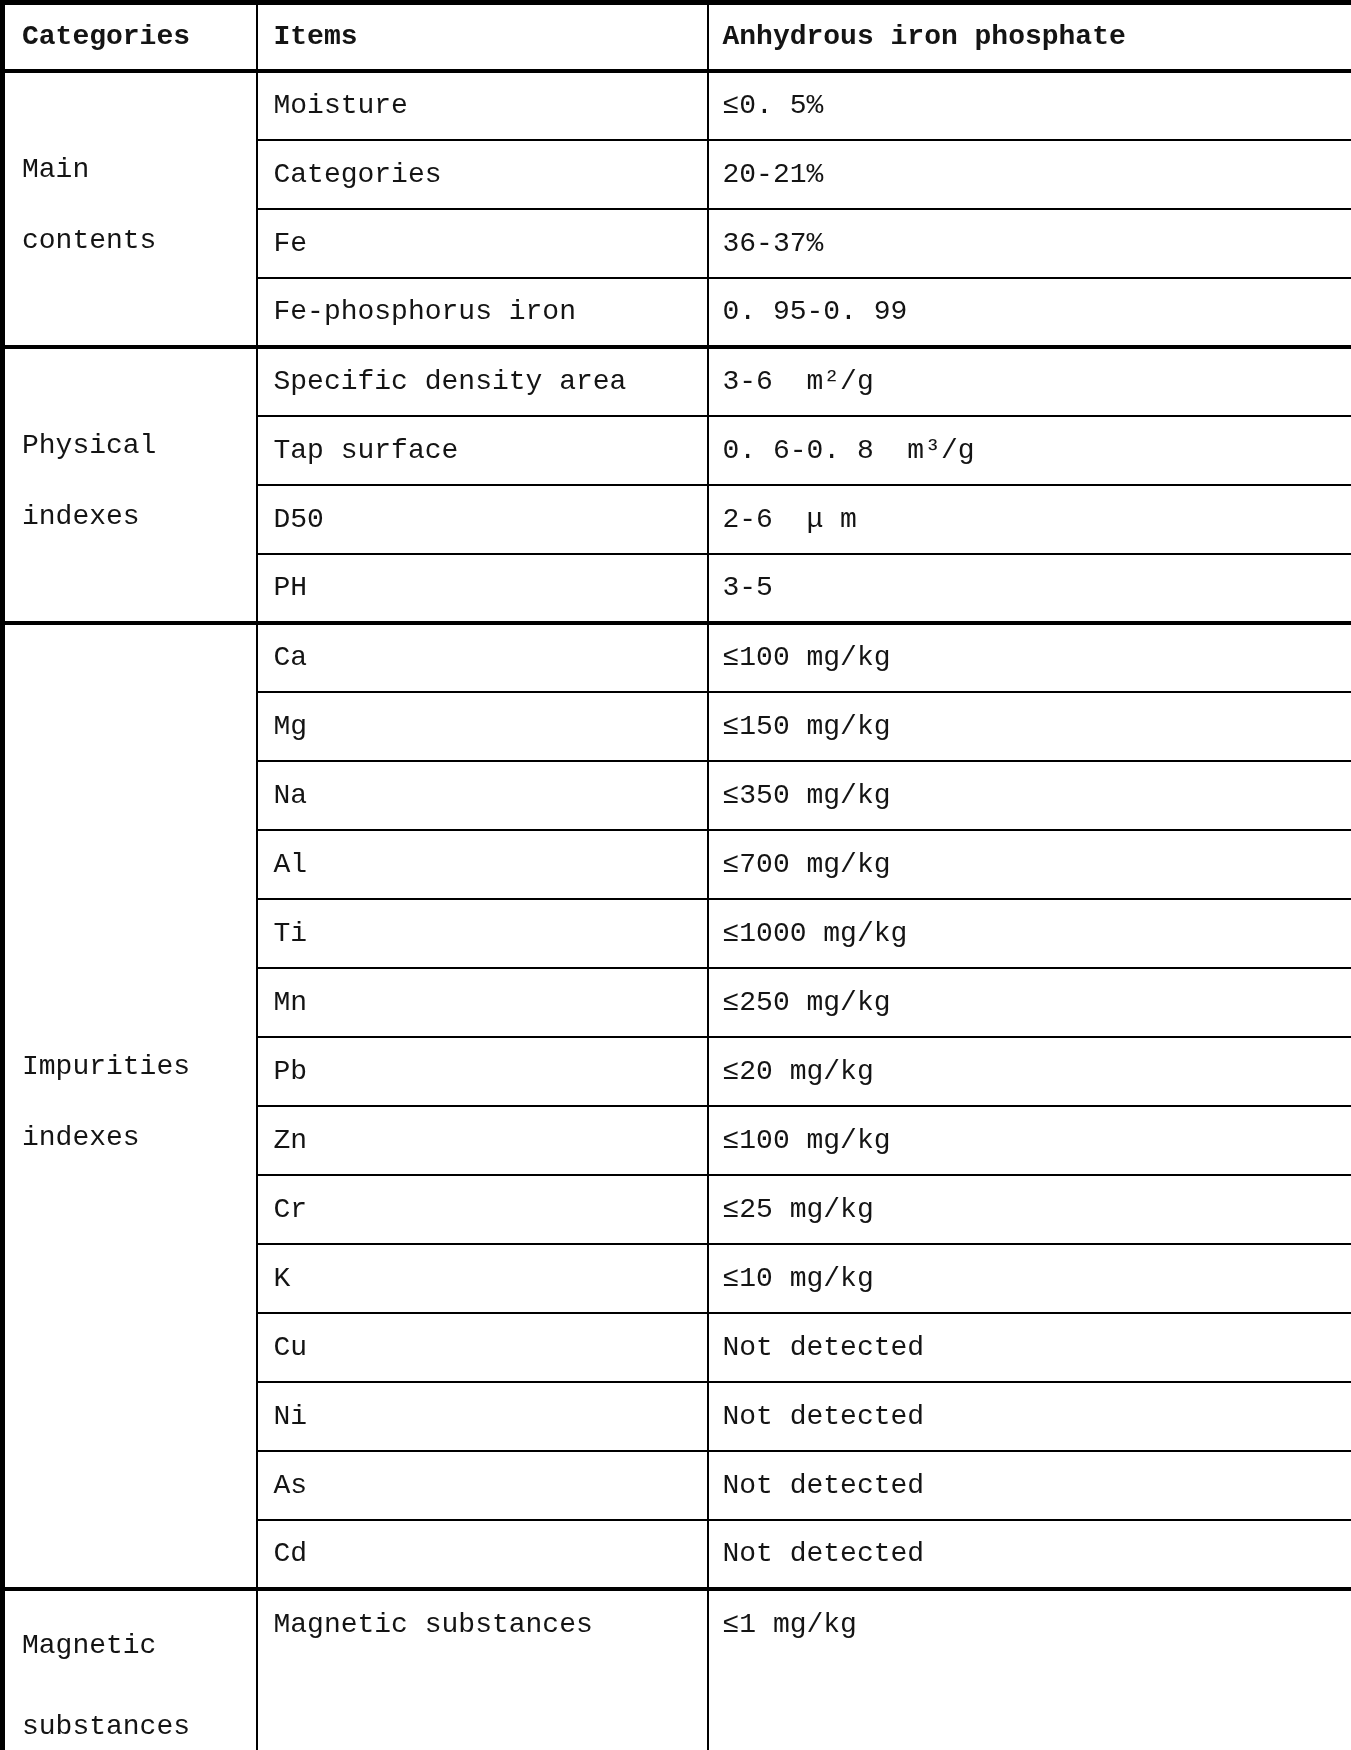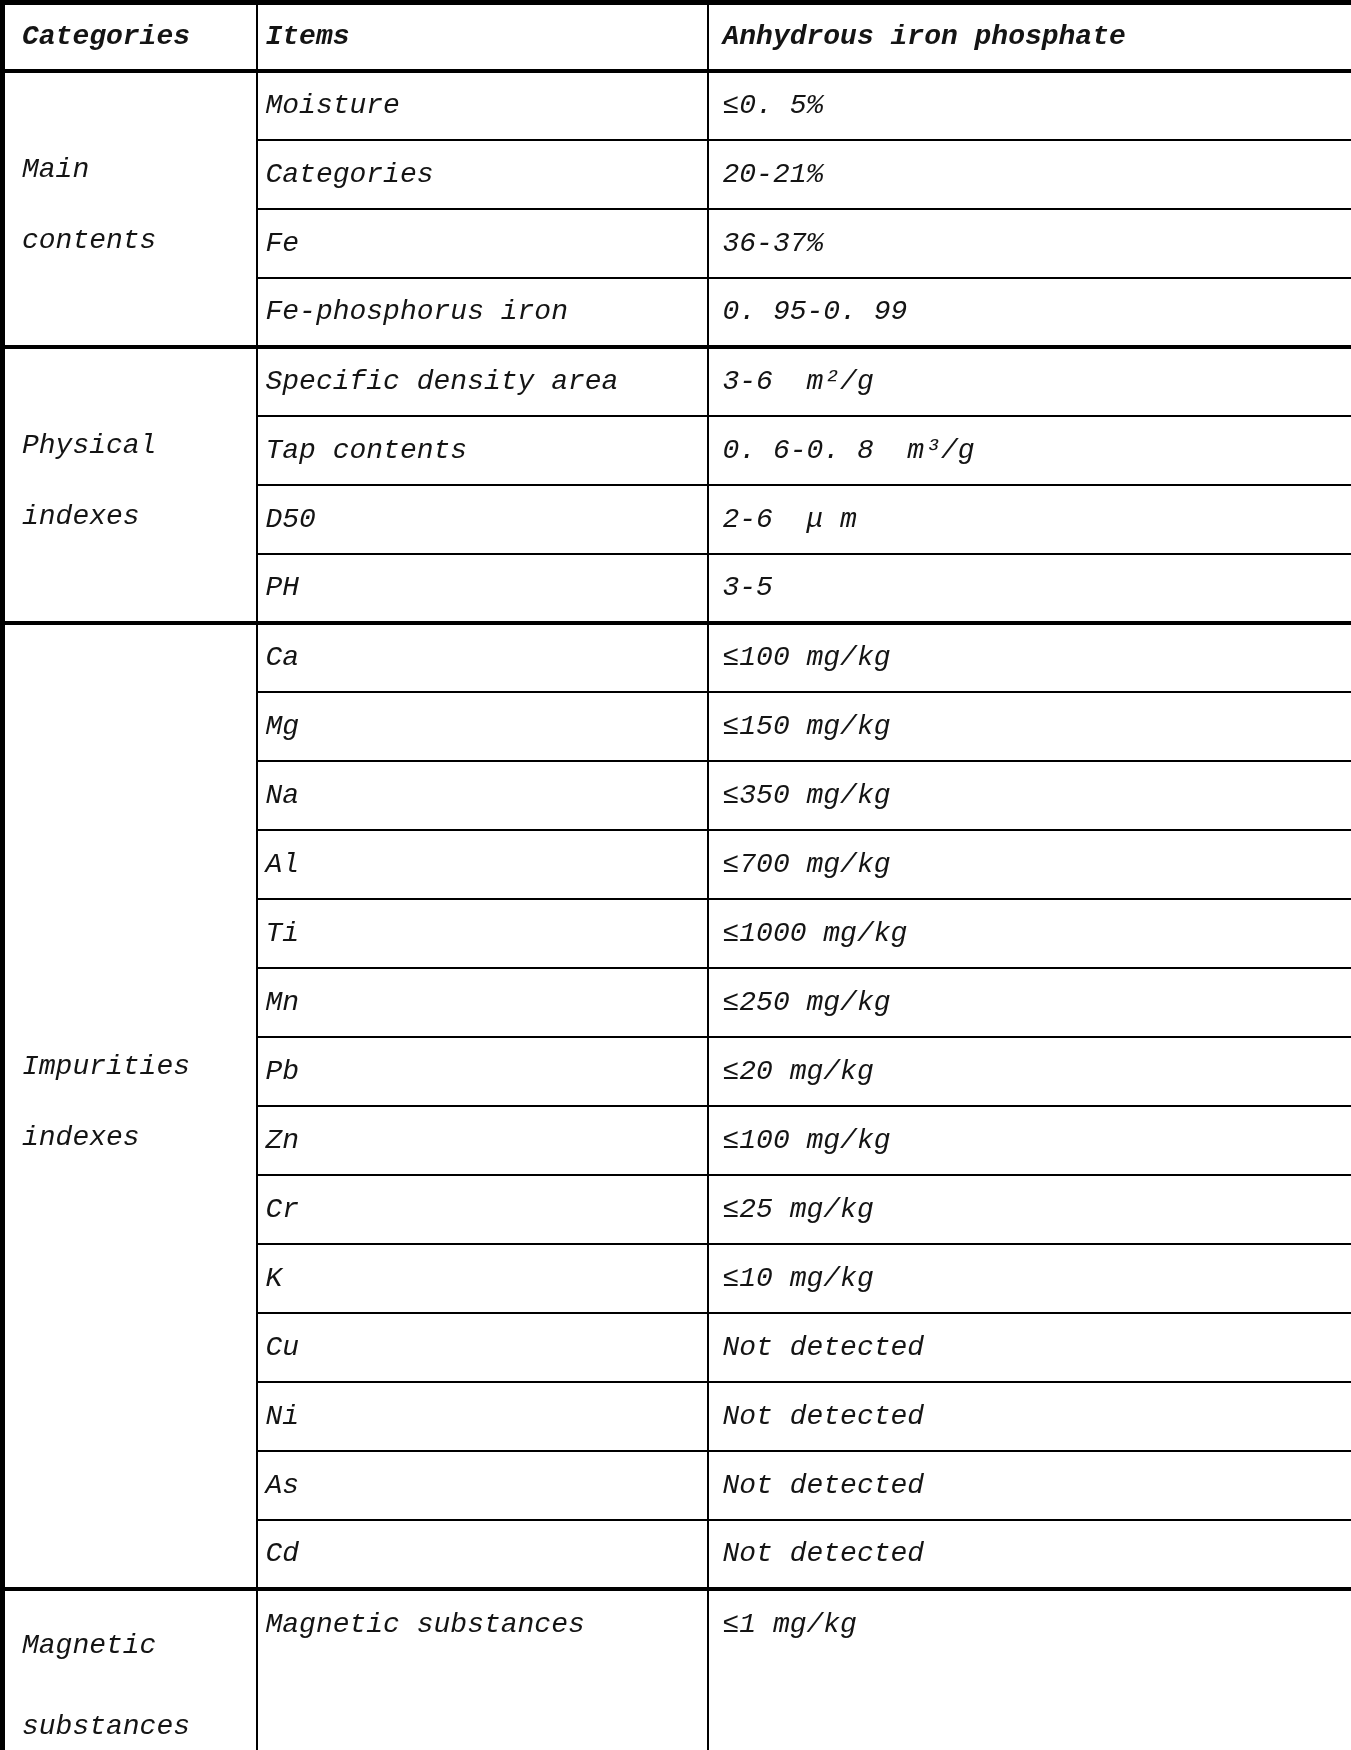--- a/index.html
+++ b/index.html
@@ -5,21 +5,20 @@
   html, body {
     margin: 0;
     padding: 0;
     background: #ffffff;
   }
   .page {
     width: 1351px;
     height: 1750px;
     background: #ffffff;
     box-sizing: border-box;
-    font-style: italic;
   }
   table.spec-table {
     border-collapse: collapse;
     table-layout: fixed;
     width: 1351px;
     border: 5px solid #000000;
     font-family: "Liberation Mono", "DejaVu Sans Mono", monospace;
     color: #141414;
   }
   th, td {
@@ -42,21 +41,21 @@
     height: 140px;
   }
   tbody tr.group-start td {
     border-top: 4px solid #000000;
   }
   .col-cat   { width: 254px; }
   .col-item  { width: 451px; }
   .col-value { width: 646px; }
 
   th.cat-h, td.cat-cell { padding-left: 17px; }
-  th.item-h, td.item-cell { padding-left: 8px; }
+  th.item-h, td.item-cell { padding-left: 16px; }
   th.value-h, td.value-cell { padding-left: 14px; }
 
   td.cat-cell {
     vertical-align: middle;
     padding-bottom: 8px;
     line-height: 2.55em;
   }
   td.cat-cell.cat-top {
     vertical-align: top;
     padding-top: 14px;
@@ -111,21 +110,21 @@
         </tr>
         <tr class="group-start">
           <td class="cat-cell" rowspan="4">
             <div>Physical</div>
             <div>indexes</div>
           </td>
           <td class="item-cell">Specific density area</td>
           <td class="value-cell">3-6  m²/g</td>
         </tr>
         <tr>
-          <td class="item-cell">Tap contents</td>
+          <td class="item-cell">Tap surface</td>
           <td class="value-cell">0. 6-0. 8  m³/g</td>
         </tr>
         <tr>
           <td class="item-cell">D50</td>
           <td class="value-cell">2-6  μ m</td>
         </tr>
         <tr>
           <td class="item-cell">PH</td>
           <td class="value-cell">3-5</td>
         </tr>

